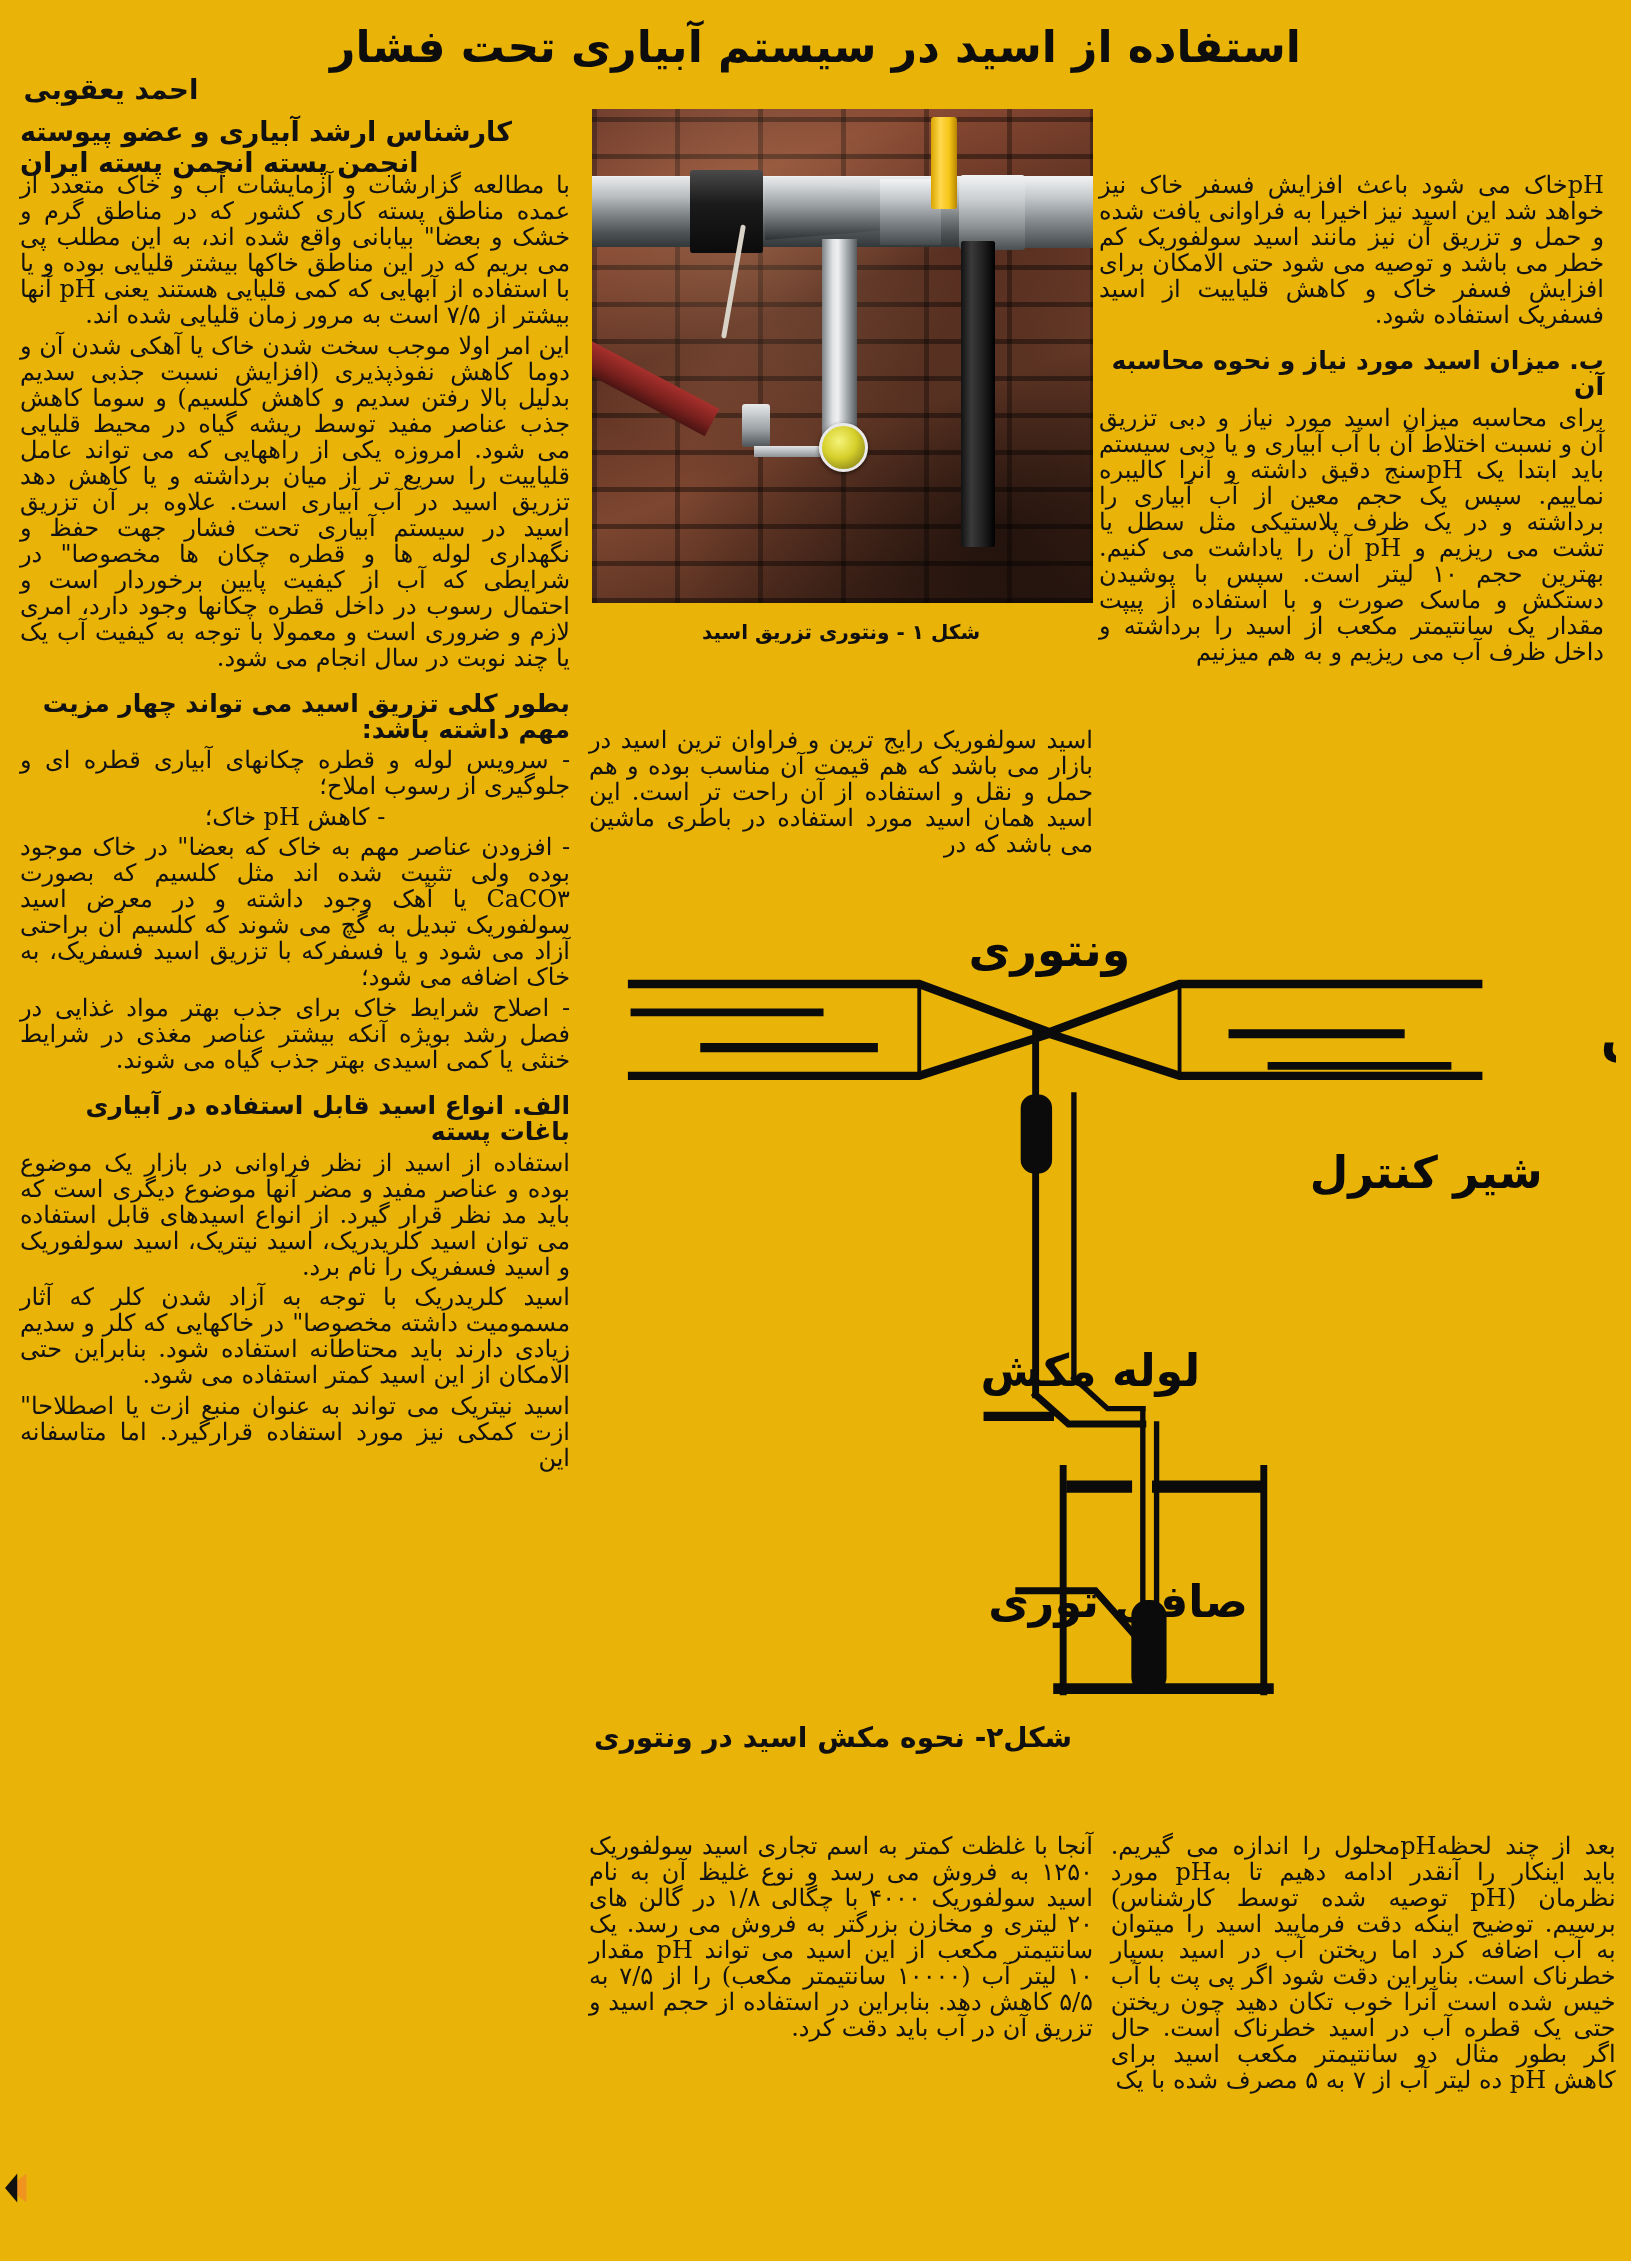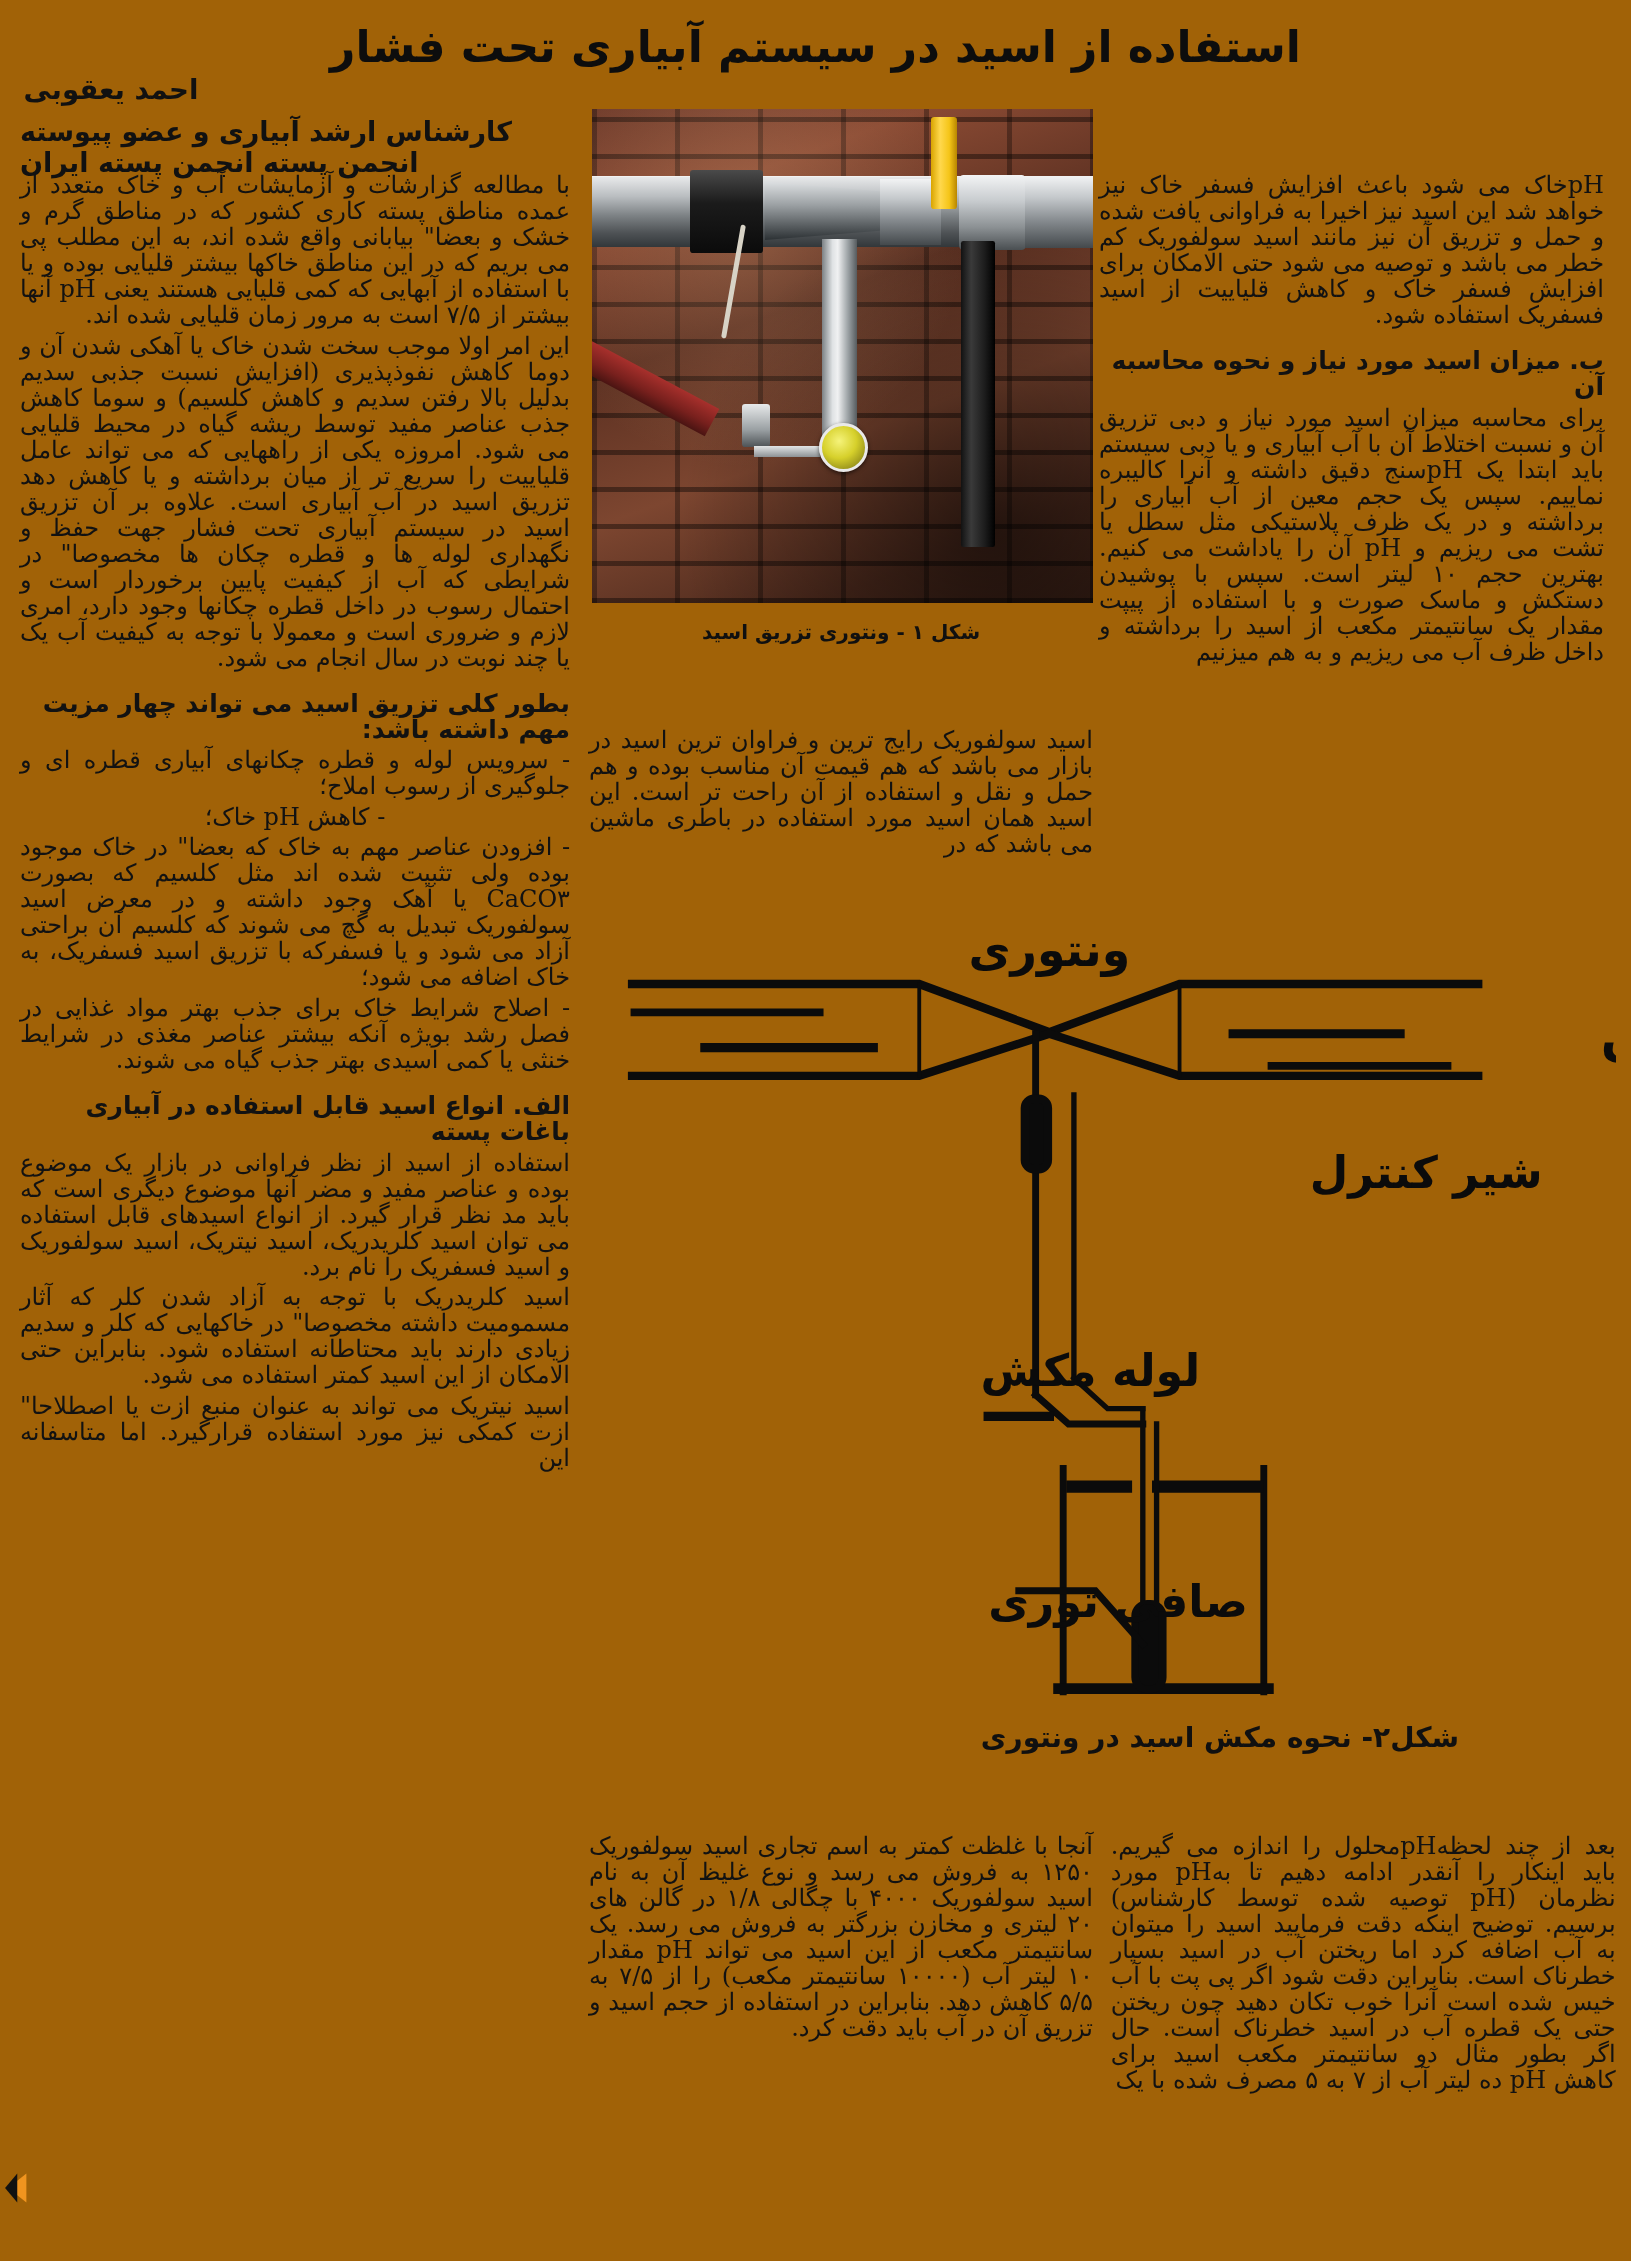--- a/index.html
+++ b/index.html
@@ -7,21 +7,21 @@
     padding: 0;
     background: #ffffff;
   }
   body {
     font-family: "DejaVu Sans", sans-serif;
   }
   .page {
     position: relative;
     width: 1631px;
     height: 2261px;
-    background: #a16207;
+    background: #eab308;
     overflow: hidden;
     box-sizing: border-box;
   }
 
   
   .title {
     position: absolute;
     top: 21.4px;
     left: 0;
     width: 1631px;
@@ -211,21 +211,21 @@
     right: 15.3px;
     width: 1026px;
     height: 811px;
   }
   .fig2-svg { width: 100%; height: 100%; display: block; }
   .fig2-cap {
     position: absolute;
     top: 1721px;
     right: 172px;
     width: 865px;
-    text-align: right;
+    text-align: left;
     font-size: 28px;
     font-weight: bold;
     color: #101010;
     direction: rtl;
     font-family: "DejaVu Sans", sans-serif;
   }
   .dlabel {
     font-family: "DejaVu Sans", sans-serif;
     font-weight: bold;
     fill: #0b0b0b;

